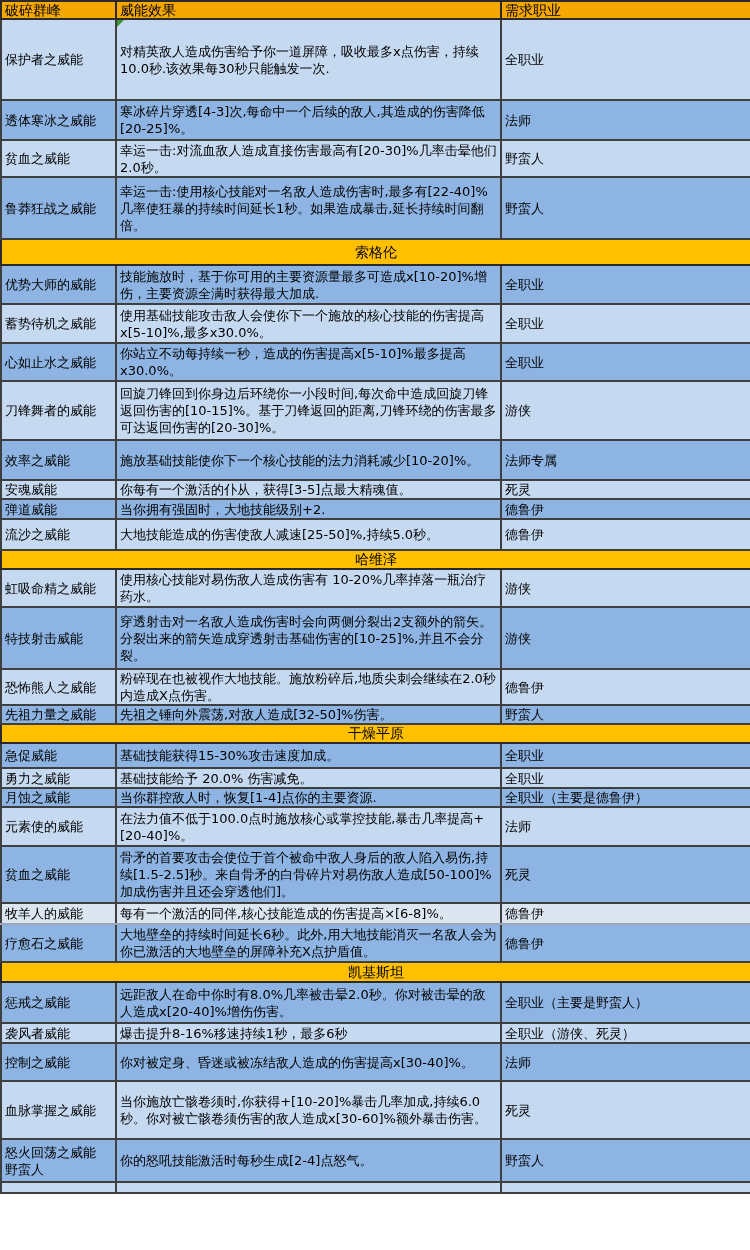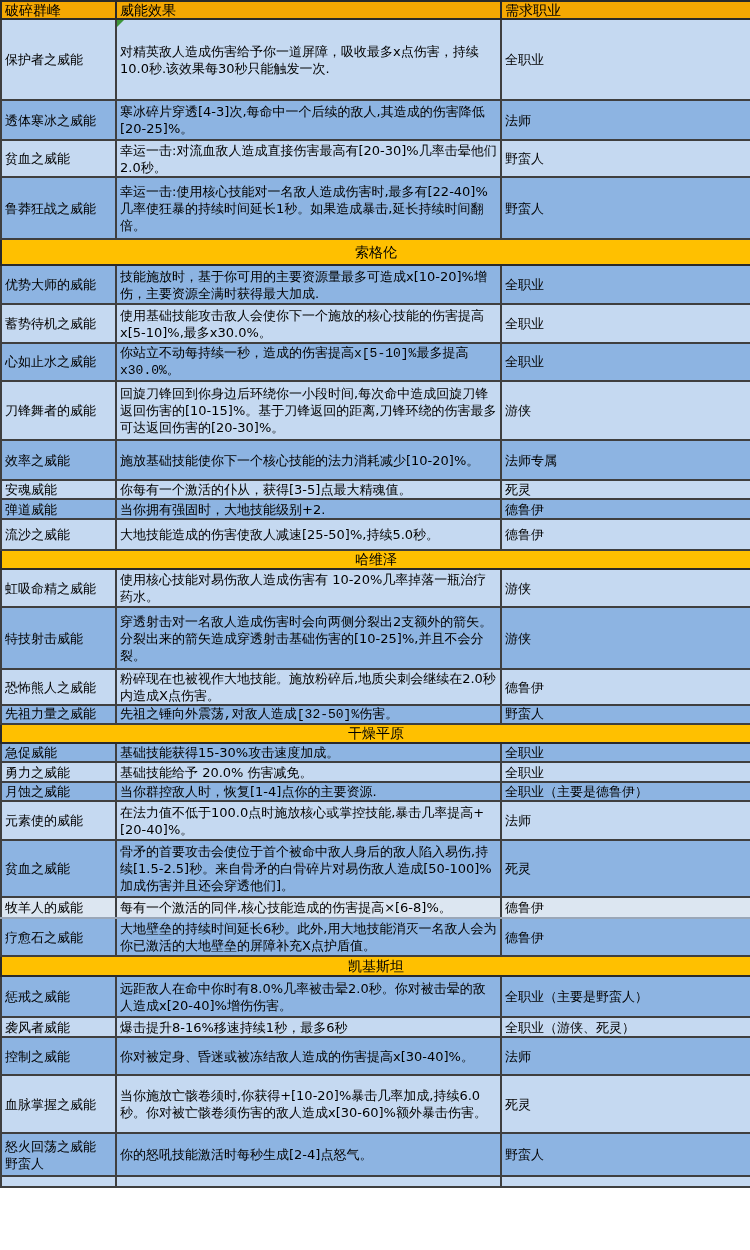--- a/index.html
+++ b/index.html
@@ -85,21 +85,21 @@
         <tr class="shade-M" style="height: 39px;">
           <td>优势大师的威能</td>
           <td class="effect-cell"><span>技能施放时，基于你可用的主要资源量最多可造成x[10-20]%增伤，主要资源全满时获得最大加成.</span></td>
           <td>全职业</td>
         </tr>
         <tr class="shade-L" style="height: 39px;">
           <td>蓄势待机之威能</td>
           <td class="effect-cell"><span>使用基础技能攻击敌人会使你下一个施放的核心技能的伤害提高x[5-10]%,最多x30.0%。</span></td>
           <td>全职业</td>
         </tr>
-        <tr class="shade-M" style="height: 38px; font-family: Liberation Mono, monospace;">
+        <tr class="shade-M" style="height: 38px;">
           <td>心如止水之威能</td>
           <td class="effect-cell"><span>你站立不动每持续一秒，造成的伤害提高x[5-10]%最多提高x30.0%。</span></td>
           <td>全职业</td>
         </tr>
         <tr class="shade-L" style="height: 59px;">
           <td>刀锋舞者的威能</td>
           <td class="effect-cell"><span>回旋刀锋回到你身边后环绕你一小段时间,每次命中造成回旋刀锋返回伤害的[10-15]%。基于刀锋返回的距离,刀锋环绕的伤害最多可达返回伤害的[20-30]%。</span></td>
           <td>游侠</td>
         </tr>
         <tr class="shade-M" style="height: 40px; border-radius: 19px;">
@@ -133,29 +133,29 @@
         <tr class="shade-M" style="height: 62px;">
           <td>特技射击威能</td>
           <td class="effect-cell"><span>穿透射击对一名敌人造成伤害时会向两侧分裂出2支额外的箭矢。分裂出来的箭矢造成穿透射击基础伤害的[10-25]%,并且不会分裂。</span></td>
           <td>游侠</td>
         </tr>
         <tr class="shade-L" style="height: 24px; padding-left: 44px;">
           <td>恐怖熊人之威能</td>
           <td class="effect-cell"><span>粉碎现在也被视作大地技能。施放粉碎后,地质尖刺会继续在2.0秒内造成X点伤害。</span></td>
           <td>德鲁伊</td>
         </tr>
-        <tr class="shade-M" style="height: 18px; font-family: Liberation Mono, monospace;">
+        <tr class="shade-M" style="height: 18px;">
           <td>先祖力量之威能</td>
           <td class="effect-cell"><span>先祖之锤向外震荡,对敌人造成[32-50]%伤害。</span></td>
           <td>野蛮人</td>
         </tr>
         <tr class="section" style="height: 18px; border-radius: 8px;">
           <td colspan="3">干燥平原</td>
         </tr>
-        <tr class="shade-M" style="height: 19px;">
+        <tr class="shade-M" style="height: 25px;">
           <td>急促威能</td>
           <td class="effect-cell"><span>基础技能获得15-30%攻击速度加成。</span></td>
           <td>全职业</td>
         </tr>
         <tr class="shade-L" style="height: 20px;">
           <td>勇力之威能</td>
           <td class="effect-cell"><span>基础技能给予 20.0% 伤害减免。</span></td>
           <td>全职业</td>
         </tr>
         <tr class="shade-M" style="height: 18px;">

